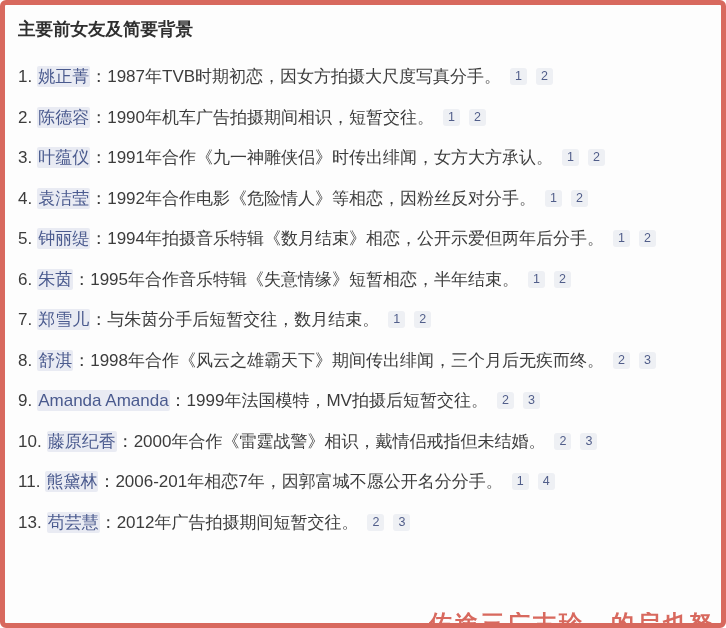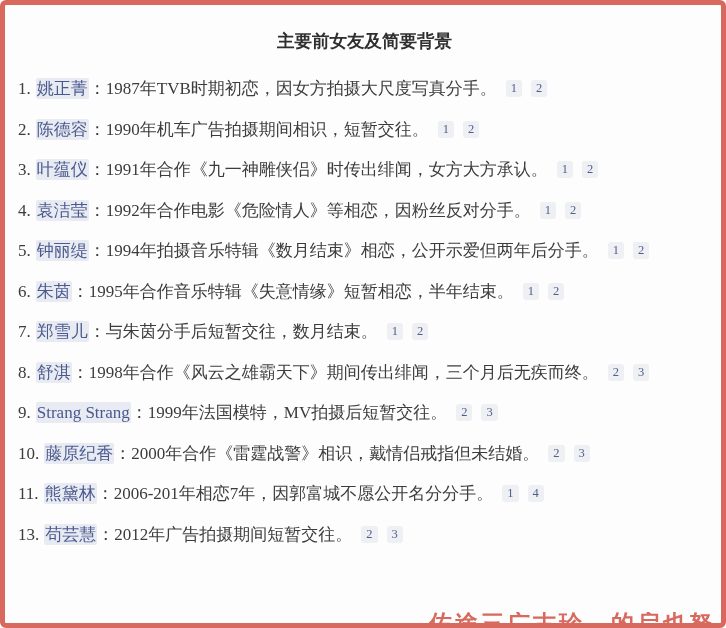--- a/index.html
+++ b/index.html
@@ -16,32 +16,30 @@
     border-radius: 6px;
     background: #fdfdfd;
     overflow: hidden;
     padding: 12px 10px 0 13px;
   }
   .title {
     font-size: 17.5px;
     font-weight: bold;
     color: #2f2f2f;
     line-height: 24px;
-    margin: 12px;
-    text-align: center;
+    margin: 0;
   }
   .list { margin-top: 26px; }
   .row {
     height: 19px;
     margin-bottom: 21.5px;
     font-size: 17px;
     line-height: 19px;
     color: #3c3c3c;
     white-space: nowrap;
-    font-family: Liberation Serif, serif;
   }
   .num {
     color: #3c3c3c;
     margin-right: 5px;
   }
   .name {
     color: #4a5a8e;
     background: #e9ebf3;
     text-decoration: none;
     padding: 1px 1px;
@@ -114,21 +112,21 @@
 
     <div class="row">
       <span class="num">7.</span><a class="name">郑雪儿</a><span class="sep">：</span><span class="desc">与朱茵分手后短暂交往，数月结束。</span><a class="ref">1</a><a class="ref">2</a>
     </div>
 
     <div class="row">
       <span class="num">8.</span><a class="name">舒淇</a><span class="sep">：</span><span class="desc">1998年合作《风云之雄霸天下》期间传出绯闻，三个月后无疾而终。</span><a class="ref">2</a><a class="ref">3</a>
     </div>
 
     <div class="row">
-      <span class="num">9.</span><a class="name">Strang Strang</a><span class="sep">：</span><span class="desc">1999年法国模特，MV拍摄后短暂交往。</span><a class="ref">2</a><a class="ref">3</a>
+      <span class="num">9.</span><a class="name">Amanda Amanda</a><span class="sep">：</span><span class="desc">1999年法国模特，MV拍摄后短暂交往。</span><a class="ref">2</a><a class="ref">3</a>
     </div>
 
     <div class="row">
       <span class="num">10.</span><a class="name">藤原纪香</a><span class="sep">：</span><span class="desc">2000年合作《雷霆战警》相识，戴情侣戒指但未结婚。</span><a class="ref">2</a><a class="ref">3</a>
     </div>
 
     <div class="row">
       <span class="num">11.</span><a class="name">熊黛林</a><span class="sep">：</span><span class="desc">2006-201年相恋7年，因郭富城不愿公开名分分手。</span><a class="ref">1</a><a class="ref">4</a>
     </div>
 

